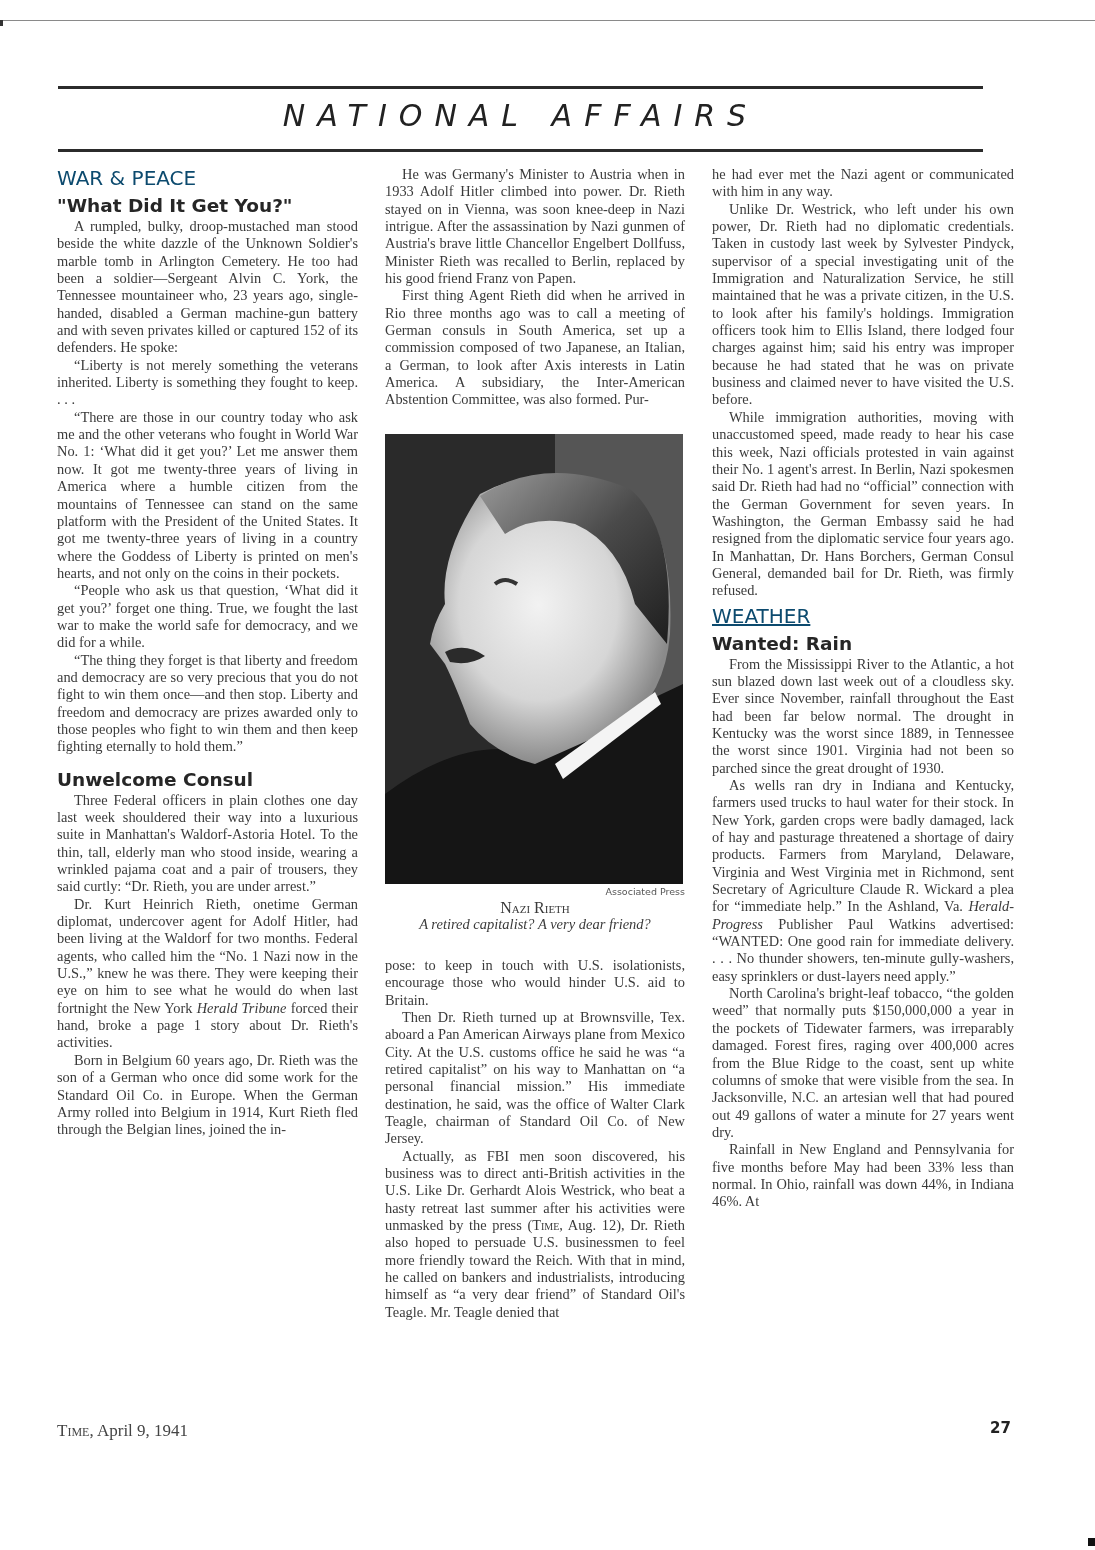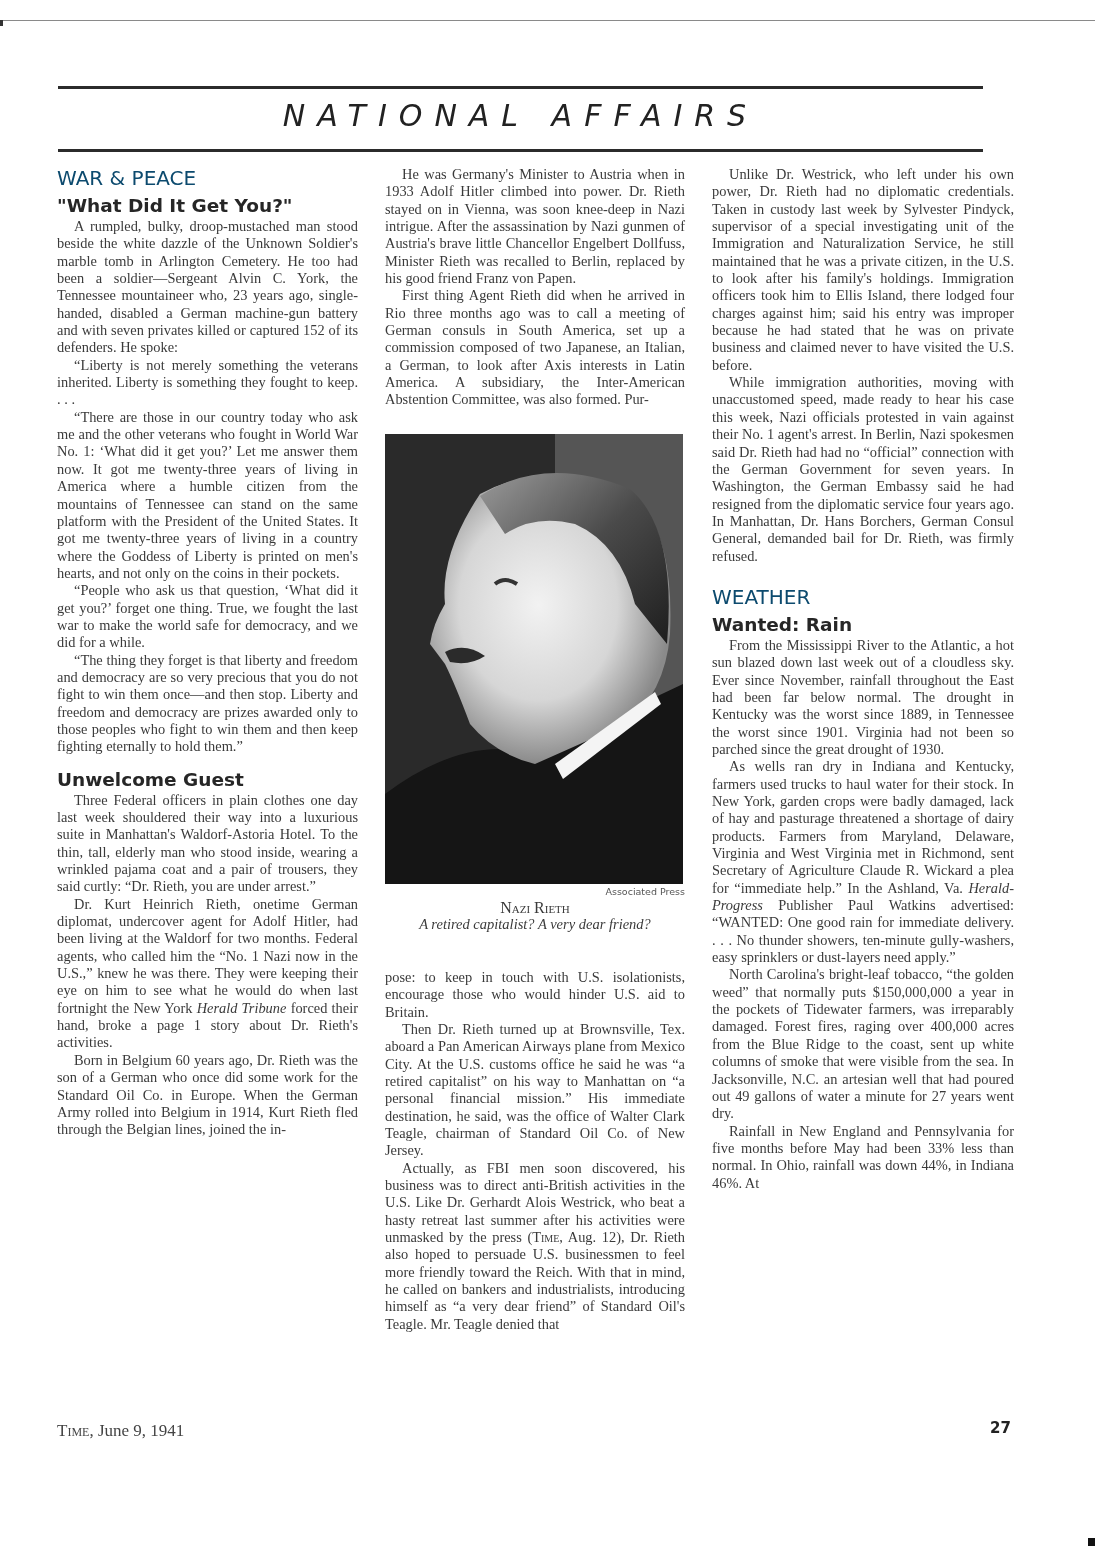--- a/index.html
+++ b/index.html
@@ -23,32 +23,32 @@
   .col p.noindent { text-indent: 0; }
   .dept-head {
     font-family: "DejaVu Sans", sans-serif; font-size: 20px; text-align: left;
     color: #0c4a6e; margin: 0 0 5px 0; line-height: 24px;
   }
   .story-head {
     font-family: "DejaVu Sans", sans-serif; font-size: 18.5px; font-weight: bold;
     color: #262626; margin: 0 0 1px 0; line-height: 22px; text-align: left;
   }
   .story-head.spaced { margin-top: 13px; }
-  .dept-head.spaced { margin-top: 20px; }
+  .dept-head.spaced { margin-top: 4px; text-decoration: underline; }
   .photo {
     width: 298px; height: 450px; margin: 25px 0 0 0; position: relative; overflow: hidden;
     background: radial-gradient(ellipse at 55% 40%, #6e6e6e 0%, #3a3a3a 45%, #1b1b1b 80%);
   }
   .photo svg { display: block; }
   .credit {
     font-family: "DejaVu Sans", sans-serif; font-size: 9.5px; text-align: right;
     color: #555; margin-top: 2px; line-height: 12px;
   }
   .caption-name { text-align: center; font-variant: small-caps; font-size: 16px; line-height: 17px; margin-top: 1px; }
-  .caption-sub { text-align: center; font-style: italic; font-size: 14.5px; line-height: 17px; margin-bottom: 36px; }
+  .caption-sub { text-align: center; font-style: italic; font-size: 14.5px; line-height: 17px; margin-bottom: 24px; }
   .smallcaps { font-variant: small-caps; }
   .footer-left { position: absolute; left: 57px; top: 1421px; font-size: 17px; color: #444; }
   .footer-right {
     position: absolute; left: 990px; top: 1419px; font-family: "DejaVu Sans", sans-serif;
     font-weight: bold; font-size: 15px; color: #222;
   }
   .edge-mark { position: absolute; left: 1088px; top: 1538px; width: 7px; height: 8px; background: #111; }
 </style>
 </head>
 <body>
@@ -62,21 +62,21 @@
 
 <div class="col col-left">
   <div class="dept-head">WAR &amp; PEACE</div>
   <div class="story-head">"What Did It Get You?"</div>
   <p>A rumpled, bulky, droop-mustached man stood beside the white dazzle of the Unknown Soldier's marble tomb in Arlington Cemetery. He too had been a soldier—Sergeant Alvin C. York, the Tennessee mountaineer who, 23 years ago, single-handed, disabled a German machine-gun battery and with seven privates killed or captured 152 of its defenders. He spoke:</p>
   <p>“Liberty is not merely something the veterans inherited. Liberty is something they fought to keep. . . .</p>
   <p>“There are those in our country today who ask me and the other veterans who fought in World War No. 1: ‘What did it get you?’ Let me answer them now. It got me twenty-three years of living in America where a humble citizen from the mountains of Tennessee can stand on the same platform with the President of the United States. It got me twenty-three years of living in a country where the Goddess of Liberty is printed on men's hearts, and not only on the coins in their pockets.</p>
   <p>“People who ask us that question, ‘What did it get you?’ forget one thing. True, we fought the last war to make the world safe for democracy, and we did for a while.</p>
   <p>“The thing they forget is that liberty and freedom and democracy are so very precious that you do not fight to win them once—and then stop. Liberty and freedom and democracy are prizes awarded only to those peoples who fight to win them and then keep fighting eternally to hold them.”</p>
 
-  <div class="story-head spaced">Unwelcome Guest</div>
+  <div class="story-head spaced">Unwelcome Consul</div>
   <p>Three Federal officers in plain clothes one day last week shouldered their way into a luxurious suite in Manhattan's Waldorf-Astoria Hotel. To the thin, tall, elderly man who stood inside, wearing a wrinkled pajama coat and a pair of trousers, they said curtly: “Dr. Rieth, you are under arrest.”</p>
   <p><span>Dr. Kurt Heinrich Rieth, onetime German diplomat, undercover agent for Adolf Hitler, had been living at the Waldorf for two months. Federal agents, who called him the “No. 1 Nazi now in the U.S.,” knew he was there. They were keeping their eye on him to see what he would do when last fortnight the New York </span><i>Herald Tribune</i><span> forced their hand, broke a page 1 story about Dr. Rieth's activities.</span></p>
   <p>Born in Belgium 60 years ago, Dr. Rieth was the son of a German who once did some work for the Standard Oil Co. in Europe. When the German Army rolled into Belgium in 1914, Kurt Rieth fled through the Belgian lines, joined the in-</p>
 </div>
 
 <div class="col col-mid">
   <p>He was Germany's Minister to Austria when in 1933 Adolf Hitler climbed into power. Dr. Rieth stayed on in Vienna, was soon knee-deep in Nazi intrigue. After the assassination by Nazi gunmen of Austria's brave little Chancellor Engelbert Dollfuss, Minister Rieth was recalled to Berlin, replaced by his good friend Franz von Papen.</p>
   <p>First thing Agent Rieth did when he arrived in Rio three months ago was to call a meeting of German consuls in South America, set up a commission composed of two Japanese, an Italian, a German, to look after Axis interests in Latin America. A subsidiary, the Inter-American Abstention Committee, was also formed. Pur-</p>
 
   <div class="photo">
@@ -106,26 +106,27 @@
   <div class="credit">Associated Press</div>
   <div class="caption-name">Nazi Rieth</div>
   <div class="caption-sub">A retired capitalist?  A very dear friend?</div>
 
   <p class="noindent">pose: to keep in touch with U.S. isolationists, encourage those who would hinder U.S. aid to Britain.</p>
   <p>Then Dr. Rieth turned up at Brownsville, Tex. aboard a Pan American Airways plane from Mexico City. At the U.S. customs office he said he was “a retired capitalist” on his way to Manhattan on “a personal financial mission.” His immediate destination, he said, was the office of Walter Clark Teagle, chairman of Standard Oil Co. of New Jersey.</p>
   <p><span>Actually, as FBI men soon discovered, his business was to direct anti-British activities in the U.S. Like Dr. Gerhardt Alois Westrick, who beat a hasty retreat last summer after his activities were unmasked by the press (</span><span class="smallcaps">Time</span><span>, Aug. 12), Dr. Rieth also hoped to persuade U.S. businessmen to feel more friendly toward the Reich. With that in mind, he called on bankers and industrialists, introducing himself as “a very dear friend” of Standard Oil's Teagle. Mr. Teagle denied that</span></p>
 </div>
 
 <div class="col col-right">
+  <p class="noindent">he had ever met the Nazi agent or communicated with him in any way.</p>
   <p>Unlike Dr. Westrick, who left under his own power, Dr. Rieth had no diplomatic credentials. Taken in custody last week by Sylvester Pindyck, supervisor of a special investigating unit of the Immigration and Naturalization Service, he still maintained that he was a private citizen, in the U.S. to look after his family's holdings. Immigration officers took him to Ellis Island, there lodged four charges against him; said his entry was improper because he had stated that he was on private business and claimed never to have visited the U.S. before.</p>
   <p>While immigration authorities, moving with unaccustomed speed, made ready to hear his case this week, Nazi officials protested in vain against their No. 1 agent's arrest. In Berlin, Nazi spokesmen said Dr. Rieth had had no “official” connection with the German Government for seven years. In Washington, the German Embassy said he had resigned from the diplomatic service four years ago. In Manhattan, Dr. Hans Borchers, German Consul General, demanded bail for Dr. Rieth, was firmly refused.</p>
 
   <div class="dept-head spaced">WEATHER</div>
   <div class="story-head">Wanted: Rain</div>
   <p>From the Mississippi River to the Atlantic, a hot sun blazed down last week out of a cloudless sky. Ever since November, rainfall throughout the East had been far below normal. The drought in Kentucky was the worst since 1889, in Tennessee the worst since 1901. Virginia had not been so parched since the great drought of 1930.</p>
   <p><span>As wells ran dry in Indiana and Kentucky, farmers used trucks to haul water for their stock. In New York, garden crops were badly damaged, lack of hay and pasturage threatened a shortage of dairy products. Farmers from Maryland, Delaware, Virginia and West Virginia met in Richmond, sent Secretary of Agriculture Claude R. Wickard a plea for “immediate help.” In the Ashland, Va. </span><i>Herald-Progress</i><span> Publisher Paul Watkins advertised: “WANTED: One good rain for immediate delivery. . . . No thunder showers, ten-minute gully-washers, easy sprinklers or dust-layers need apply.”</span></p>
   <p>North Carolina's bright-leaf tobacco, “the golden weed” that normally puts $150,000,000 a year in the pockets of Tidewater farmers, was irreparably damaged. Forest fires, raging over 400,000 acres from the Blue Ridge to the coast, sent up white columns of smoke that were visible from the sea. In Jacksonville, N.C. an artesian well that had poured out 49 gallons of water a minute for 27 years went dry.</p>
   <p>Rainfall in New England and Pennsylvania for five months before May had been 33% less than normal. In Ohio, rainfall was down 44%, in Indiana 46%. At</p>
 </div>
 
-<div class="footer-left"><span class="smallcaps">Time</span><span>, June 9, 1941</span></div>
+<div class="footer-left"><span class="smallcaps">Time</span><span>, April 9, 1941</span></div>
 <div class="footer-right">27</div>
 <div class="edge-mark"></div>
 
 </body></html>

